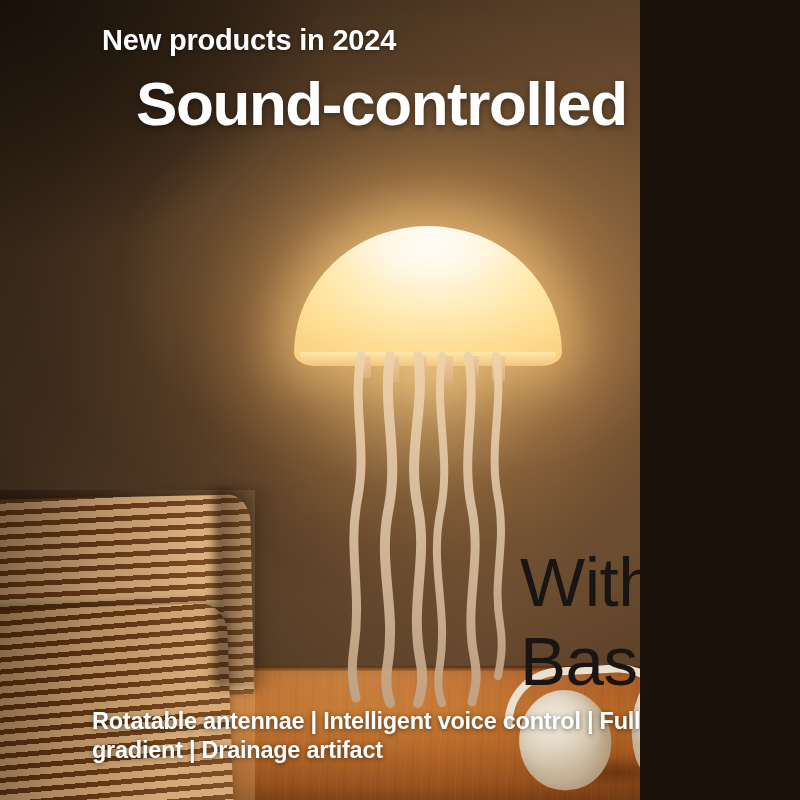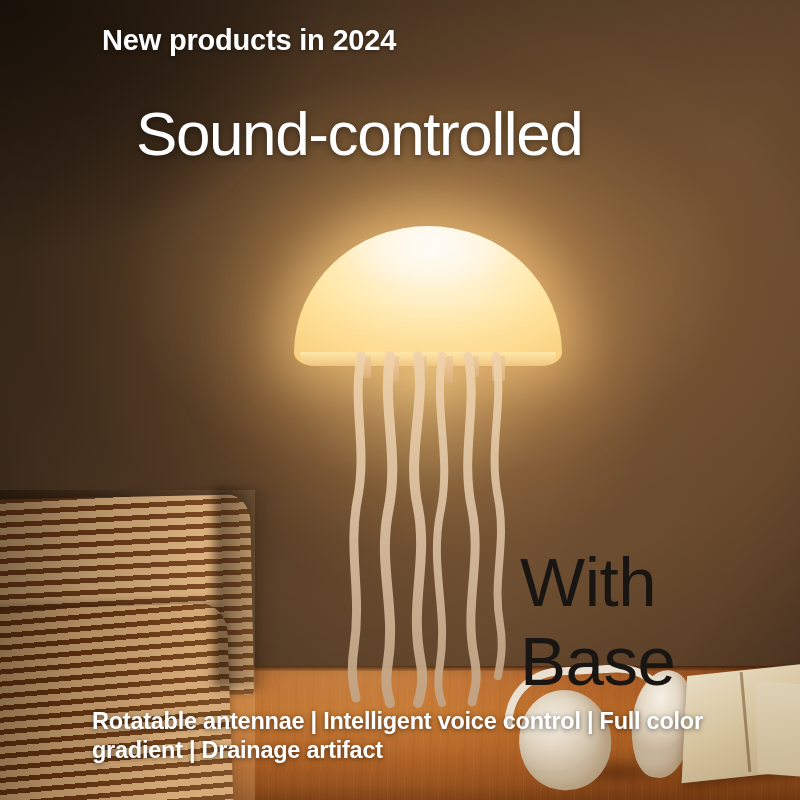--- a/index.html
+++ b/index.html
@@ -6,21 +6,21 @@
   * { margin:0; padding:0; box-sizing:border-box; }
   html,body { background:#1a1208; }
   body {
     font-family:"Liberation Sans", sans-serif;
     -webkit-font-smoothing:antialiased;
   }
 
   
   #ad {
     position:relative;
-    width:800px; height:800px;
+    width:640px; height:800px;
     overflow:hidden;
     background:#d946ef;
   }
 
   
   .wall {
     position:absolute; left:0; top:0; width:800px; height:690px;
     background:
       radial-gradient(62% 48% at 53% 40%, rgba(255,205,130,.50) 0%, rgba(255,190,110,.26) 34%, rgba(190,130,70,.08) 62%, rgba(0,0,0,0) 82%),
       linear-gradient(118deg, #2f2216 0%, #3c2b1b 22%, #5a4028 48%, #6d4e31 70%, #6a4a2e 88%, #5d4029 100%);
@@ -183,24 +183,23 @@
 
   
   .eyebrow {
     position:absolute; left:102px; top:24px;
     font-size:29px; font-weight:bold; color:#ffffff;
     letter-spacing:-.2px;
     text-shadow:0 1px 4px rgba(0,0,0,.45);
   }
   .headline {
     position:absolute; left:136px; top:72px;
-    font-size:62px; font-weight:normal; color:#ffffff;
+    font-size:62px; font-weight:bold; color:#ffffff;
     line-height:1.03; letter-spacing:-1.4px;
     text-shadow:0 2px 7px rgba(0,0,0,.42);
-    margin-top:30px;
   }
   .headline span { display:block; }
   .with-base {
     position:absolute; left:520px; top:543px;
     font-size:69px; font-weight:normal; color:#191512;
     letter-spacing:-.5px;
   }
   .features {
     position:absolute; left:92px; top:707px; width:660px;
     font-size:23.5px; font-weight:bold; color:#ffffff;

